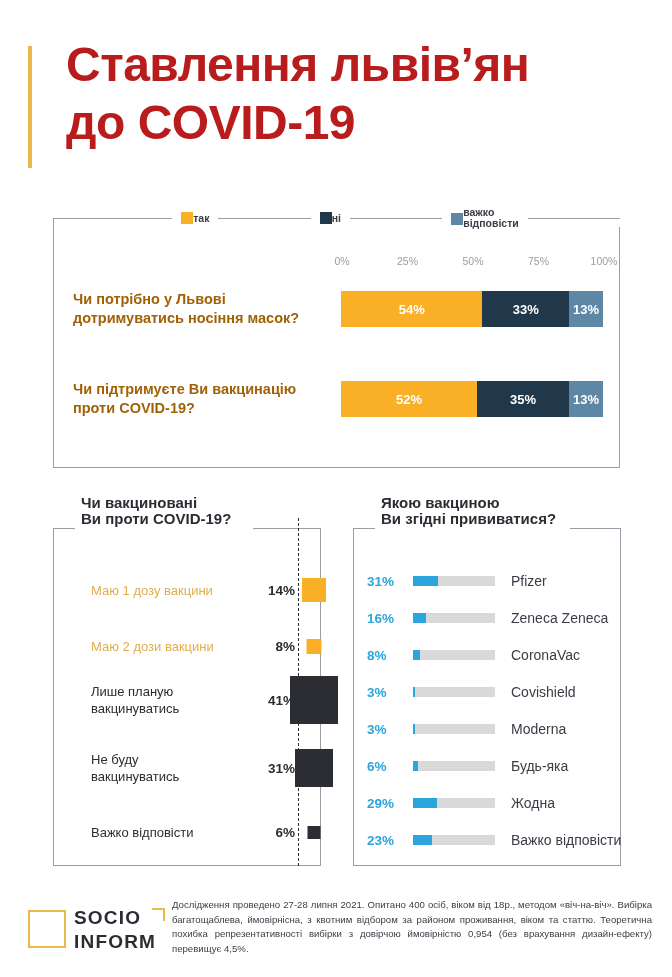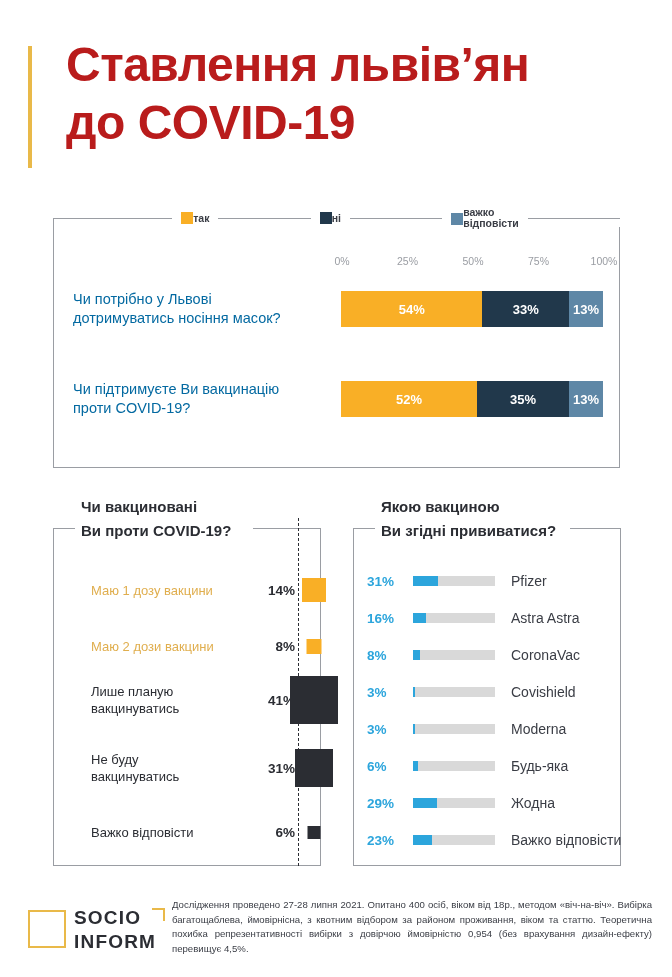--- a/index.html
+++ b/index.html
@@ -128,23 +128,23 @@
     width: 530px;
     height: 46px;
     display: flex;
     align-items: center;
   }
   #q-row-0 { top: 68px; }
   #q-row-1 { top: 158px; }
   .q-label {
     width: 268px;
     font-size: 14.5px;
-    font-weight: normal;
+    font-weight: bold;
     line-height: 19px;
-    color: #0369a1;
+    color: #a16207;
     white-space: pre-line;
   }
   .stacked-bar {
     position: relative;
     height: 36px;
     width: 262px;
     display: flex;
   }
   .seg {
     height: 100%;
@@ -167,21 +167,21 @@
   }
   #panel-left  { left: 53px;  width: 268px; }
   #panel-right { left: 353px; width: 268px; }
 
   .panel-title {
     position: absolute;
     left: 28px;
     top: -33px;
     font-size: 15px;
     font-weight: bold;
-    line-height: 24px;
+    line-height: 16px;
     color: #2b2d33;
     white-space: pre-line;
     background: #ffffff;
     padding-right: 6px;
     z-index: 3;
   }
   .title-mask {
     position: absolute;
     left: 22px;
     top: -8px;
@@ -446,21 +446,21 @@
     <div class="bar-track">
         <div class="bar-fill" style="width:31%"></div>
       </div>
     <div class="bar-name">Pfizer</div>
   </div>
   <div class="bar-row" style="top:77px">
     <div class="bar-value">16%</div>
     <div class="bar-track">
         <div class="bar-fill" style="width:16%"></div>
       </div>
-    <div class="bar-name">Astra Astra</div>
+    <div class="bar-name">Zeneca Zeneca</div>
   </div>
   <div class="bar-row" style="top:114px">
     <div class="bar-value">8%</div>
     <div class="bar-track">
         <div class="bar-fill" style="width:8%"></div>
       </div>
     <div class="bar-name">CoronaVac</div>
   </div>
   <div class="bar-row" style="top:151px">
     <div class="bar-value">3%</div>

